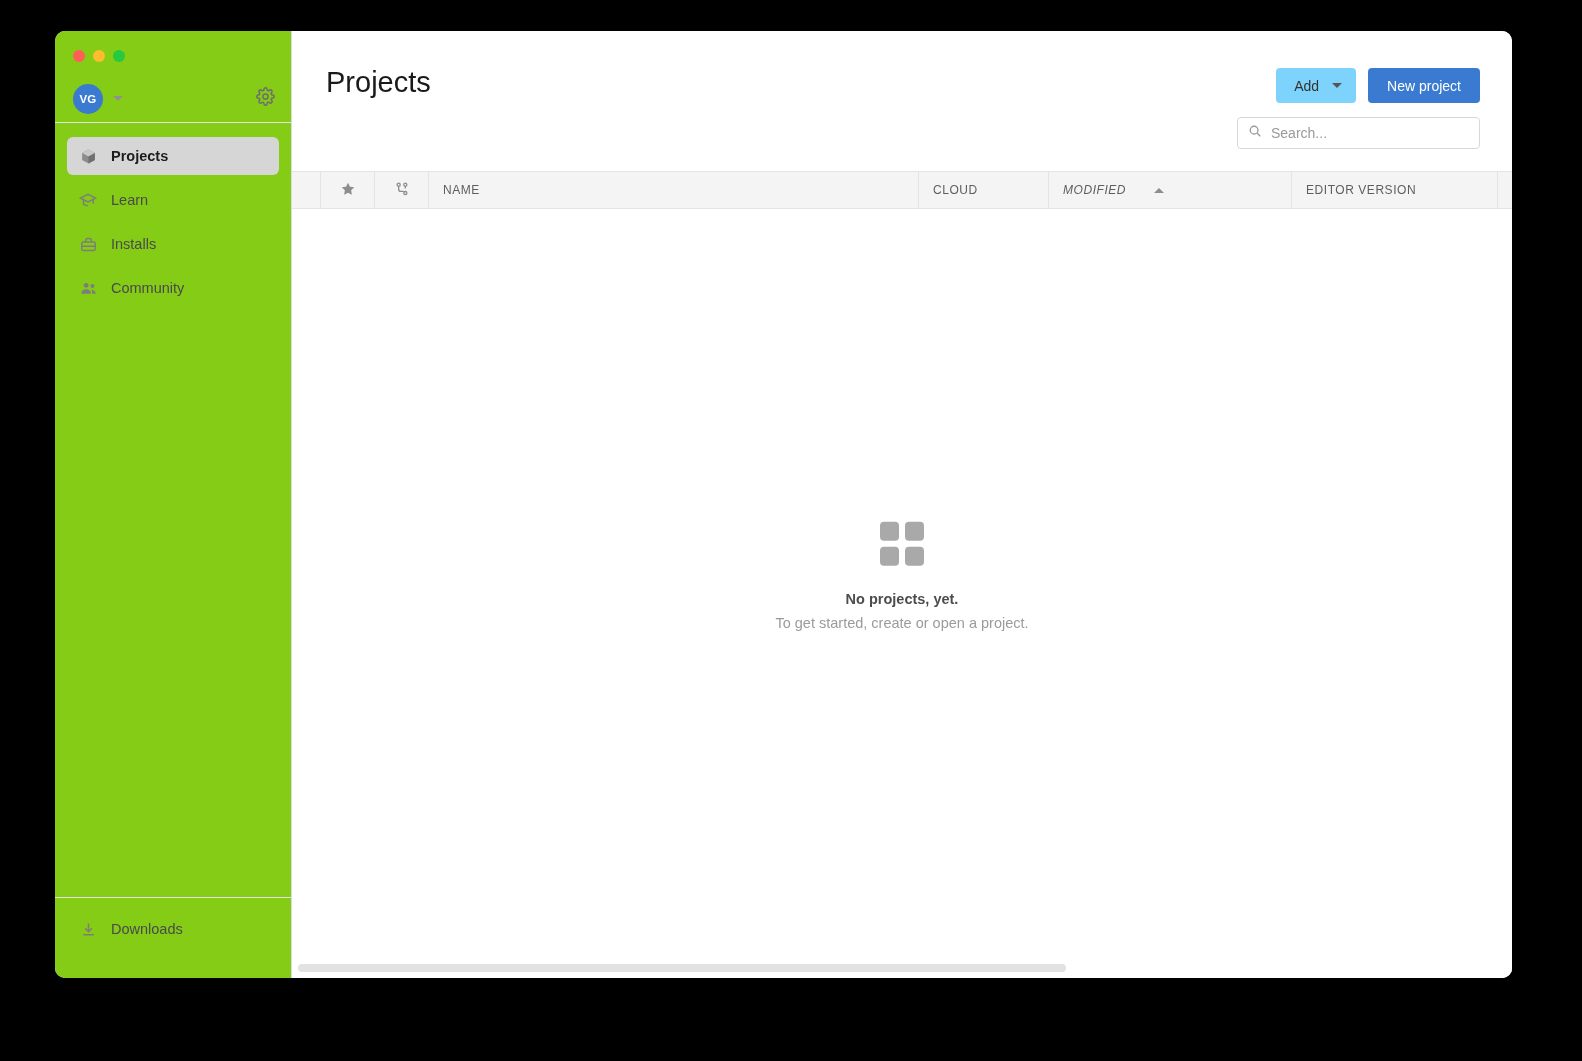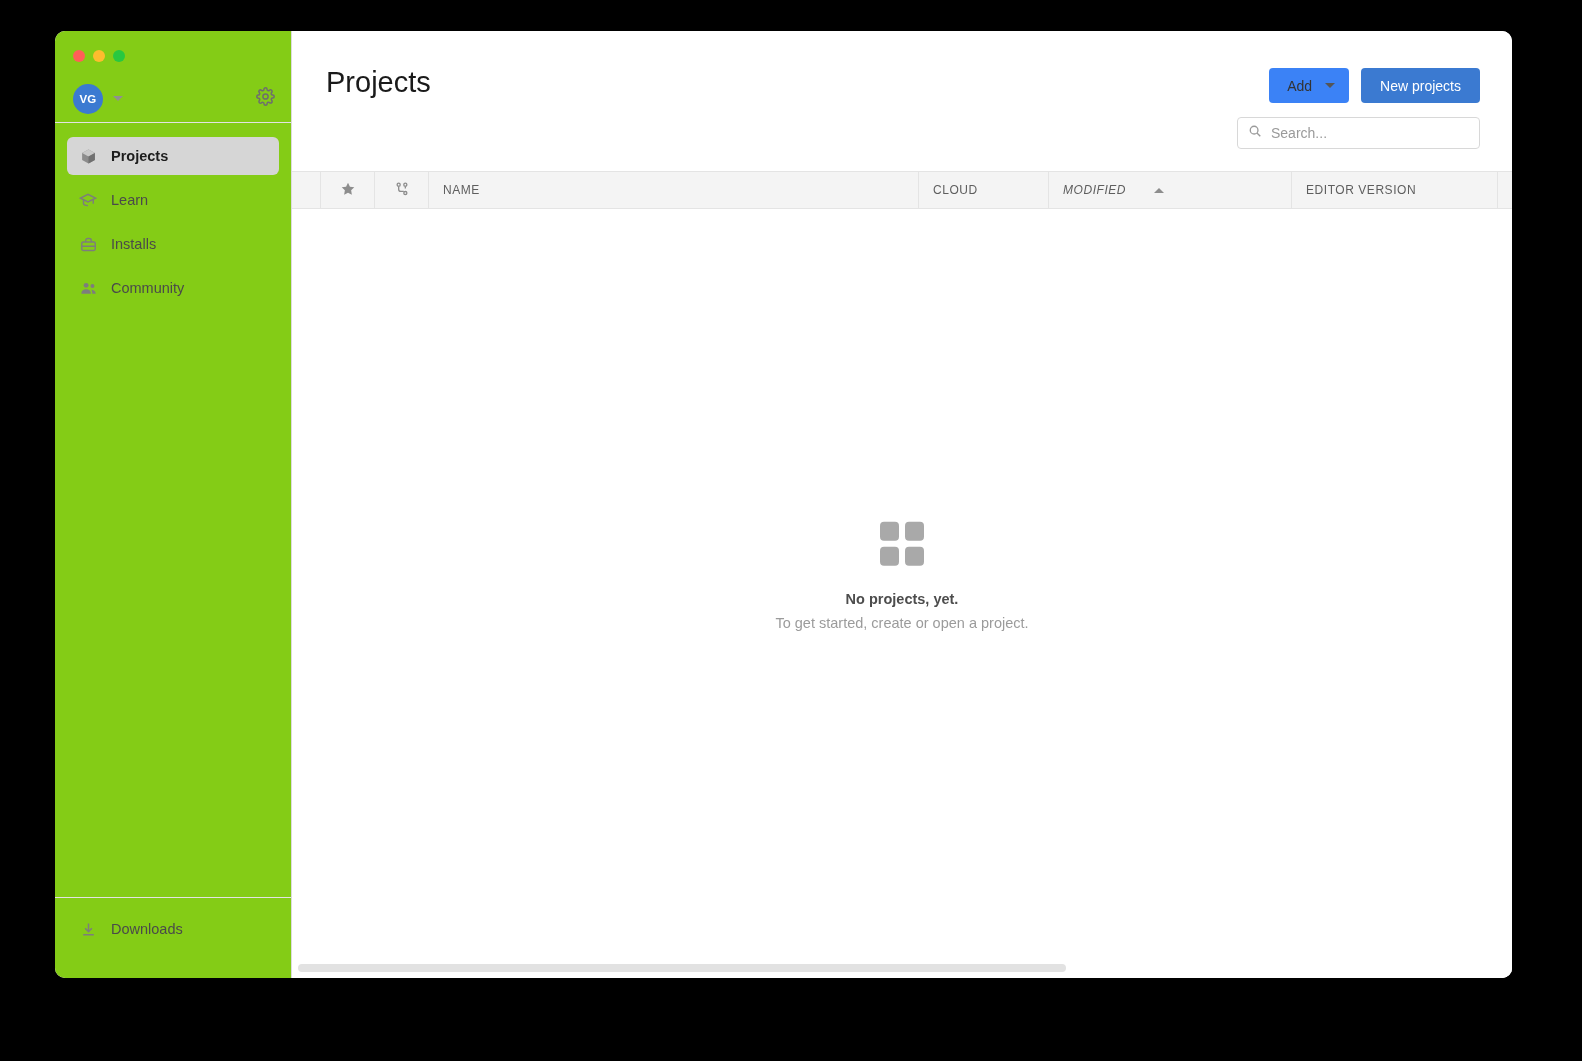--- a/index.html
+++ b/index.html
@@ -144,21 +144,21 @@
     border: none;
     border-radius: 4px;
     font-size: 14px;
     font-family: "Liberation Sans", sans-serif;
     cursor: pointer;
     display: flex;
     align-items: center;
     justify-content: center;
   }
   .btn-add {
-    background: #3b82f6;
+    background: #7dd3fc;
     color: #333333;
     padding: 0 14px 0 18px;
     gap: 13px;
   }
   .btn-add .caret-down { margin-left: 0; border-top-color: #555; }
   .btn-primary {
     background: #3b7ad1;
     color: #ffffff;
     padding: 0 19px;
   }
@@ -378,21 +378,21 @@
   <div id="main">
 
     <div class="main-header">
       <h1 id="page-title">Projects</h1>
 
       <div class="header-actions">
         <button class="btn btn-add">
           <span>Add</span>
           <span class="caret-down"></span>
         </button>
-        <button class="btn btn-primary">New projects</button>
+        <button class="btn btn-primary">New project</button>
       </div>
     </div>
 
     <div class="search-row">
       <div class="search-box">
         <span>
           <svg width="14" height="14" viewBox="0 0 24 24" fill="none" stroke="#9a9a9a" stroke-width="2.3">
             <circle cx="10.5" cy="10.5" r="6.6"></circle>
             <path d="M15.4 15.4 21 21"></path>
           </svg>

